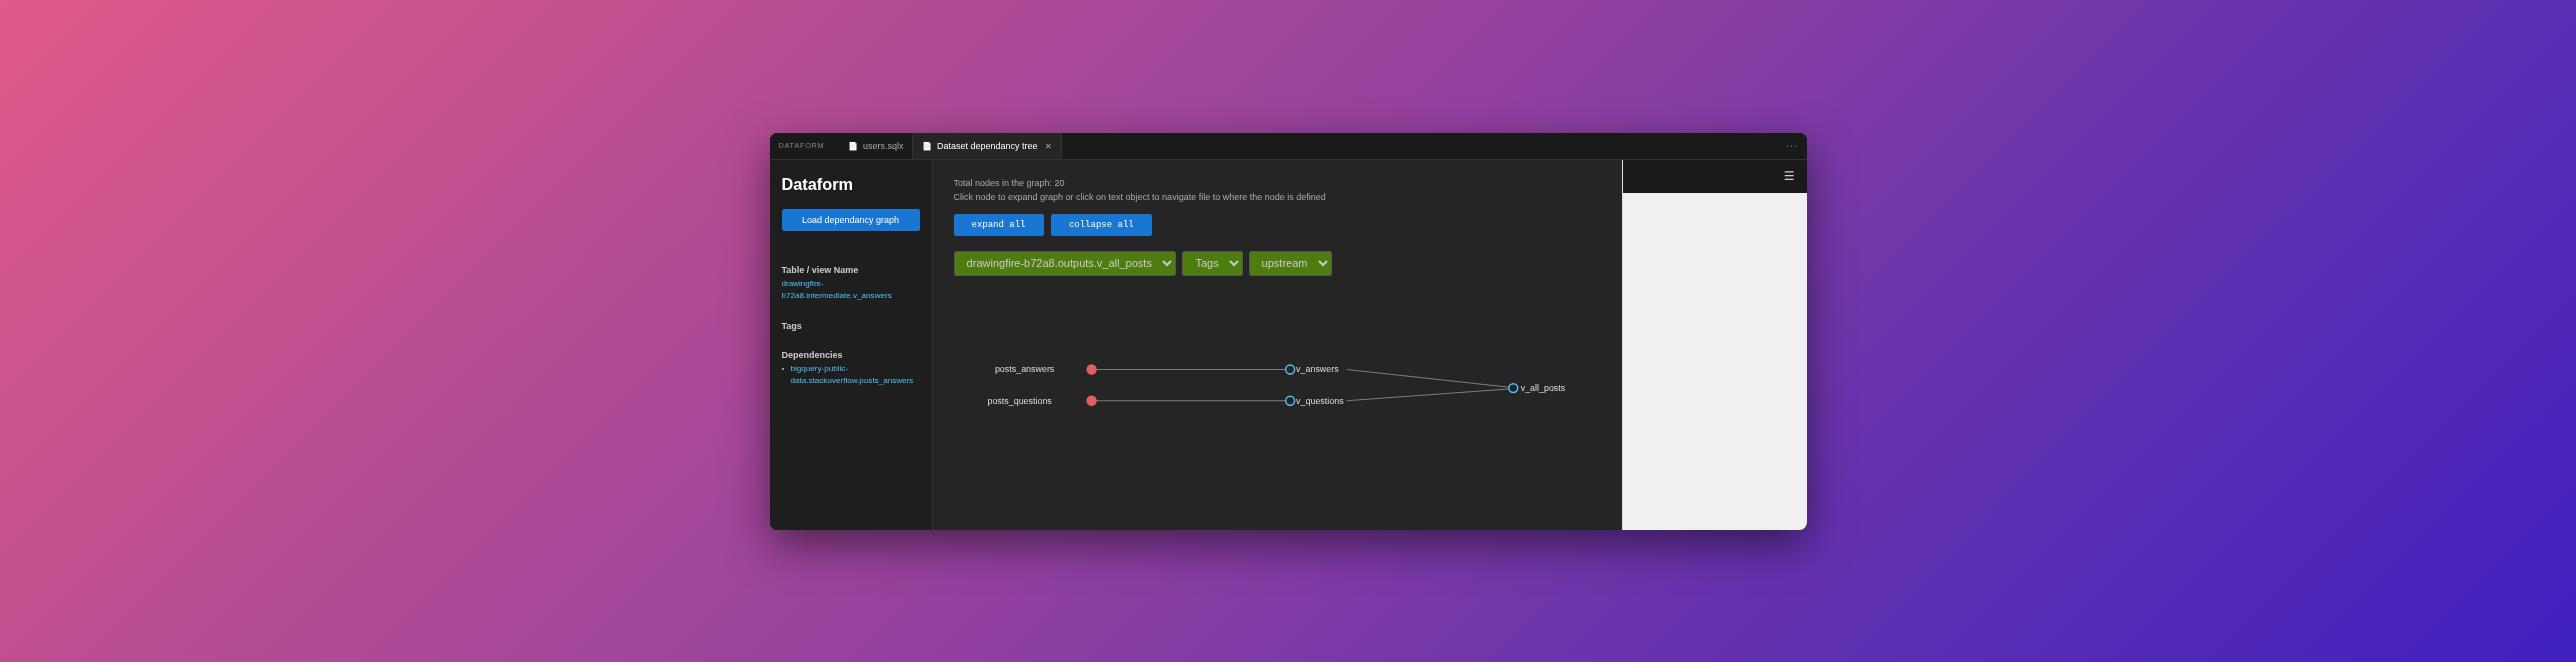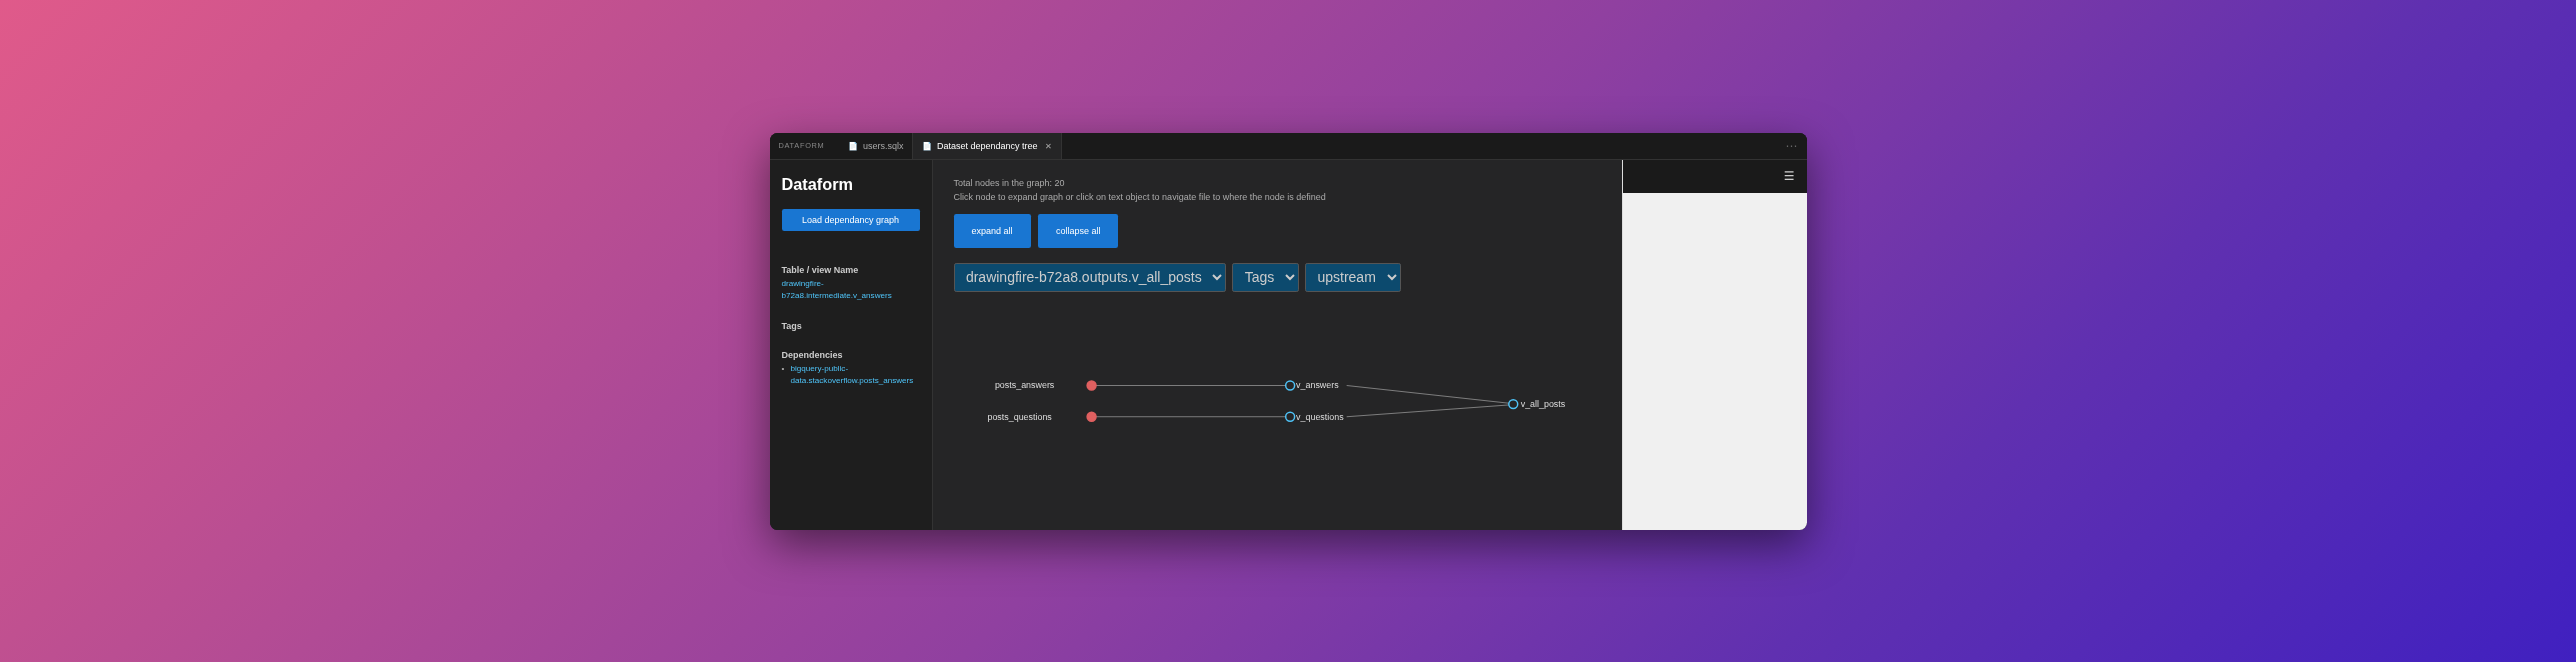--- a/index.html
+++ b/index.html
@@ -160,38 +160,40 @@
       display: flex;
       gap: 7.4px;
       margin-bottom: 15px;
       margin-top: 12px;
     }
     .action-btn {
       background: #1976d2;
       color: #fff;
       border: none;
       border-radius: 2.2px;
-      padding: 12px 18px;
-      font-size: 9px;
-      cursor: pointer;
+      padding: 6px 18px;
+      font-size: 9px;
+      cursor: pointer;
+      font-family: Liberation Mono, monospace;
     }
     .filter-bar {
       display: flex;
       align-items: center;
       gap: 6px;
       margin-bottom: 21px;
     }
     .filter-select {
-      background: #0c4a6e;
+      background: #4d7c0f;
       border: 0.7px solid #555;
       color: #ccc;
       border-radius: 2.2px;
       padding: 4.4px 7.4px;
-      font-size: 14px;
-      cursor: pointer;
+      font-size: 11px;
+      cursor: pointer;
+      text-align: right;
     }
     .filter-select.wide {
       min-width: 193px;
     }
 
     
     .graph-area {
       position: relative;
       height: 148px;
       width: 100%;

